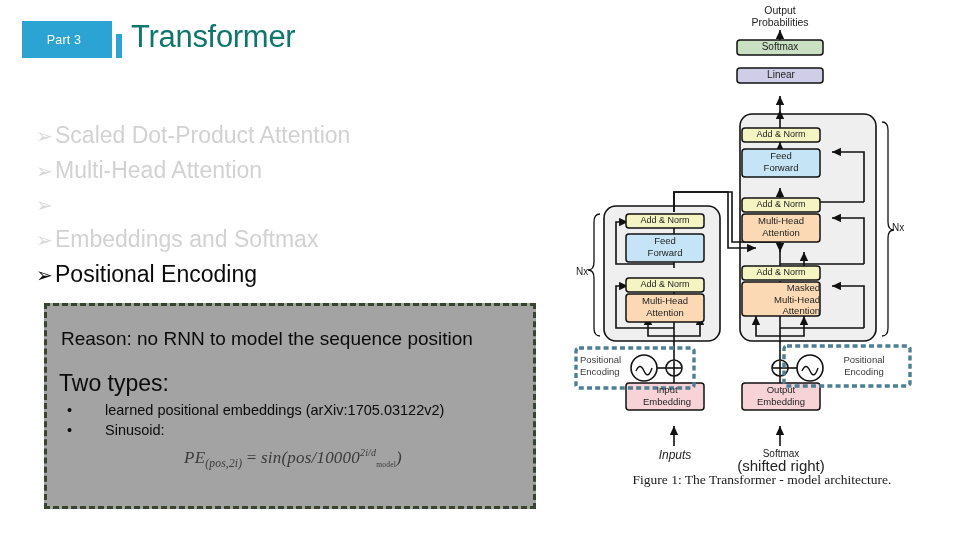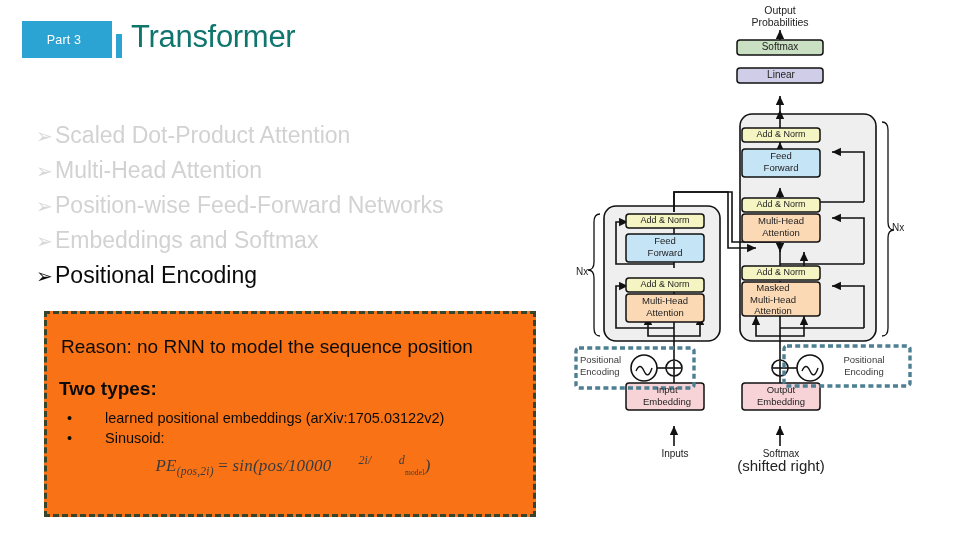--- a/index.html
+++ b/index.html
@@ -45,32 +45,32 @@
   .outline-row .chev{
     width:19px;display:inline-block;font-size:20px;line-height:34px;
   }
   .outline-row.dim{color:#d2d2d2;}
   .outline-row.dim .chev{color:#d8d8d8;}
   .outline-row.active{color:#0b0b0b;}
   .outline-row.active .chev{color:#0b0b0b;}
 
   
   #reason-box{
-    position:absolute;left:44px;top:311px;width:492px;height:206px;
+    position:absolute;left:44px;top:303px;width:492px;height:206px;
     border:3px dashed #37452c;
     box-sizing:border-box;
-    background:#f97316;
+    background:#a3a3a3;
   }
   #reason-line{
     position:absolute;left:14px;top:22px;
     font-size:19px;color:#0b0b0b;white-space:nowrap;
   }
   #twotypes-line{
     position:absolute;left:12px;top:64px;
-    font-size:19px;color:#0b0b0b;white-space:nowrap;font-weight:bold;
+    font-size:23px;color:#0b0b0b;white-space:nowrap;
   }
   .sub-bullet{
     position:absolute;left:20px;
     font-size:14.5px;color:#0b0b0b;white-space:nowrap;
     display:flex;
   }
   .sub-bullet .dot{width:38px;display:inline-block;}
   #sub-0{top:96px;}
   #sub-1{top:116px;}
 
@@ -78,21 +78,21 @@
   #formulas{
     position:absolute;left:0px;top:134px;width:492px;
     text-align:center;
     font-family:"Liberation Serif", serif;
     color:#3b3b3b;
   }
   .formula{
     font-size:17px;line-height:25px;font-style:italic;
     white-space:nowrap;letter-spacing:.2px;
   }
-  .formula .up{font-size:12px;vertical-align:super;font-style:italic;margin-left:27px;}
+  .formula .up{font-size:10px;vertical-align:super;font-style:italic;}
   .formula .sub{font-size:11.5px;vertical-align:sub;font-style:italic;}
   .formula .subsub{font-size:7.5px;vertical-align:sub;font-style:normal;}
   .formula .rom{font-style:normal;}
 
   
   #diagram{
     position:absolute;left:556px;top:16px;width:404px;height:510px;
   }
   #diagram svg{display:block;}
   #fig-caption{
@@ -119,21 +119,20 @@
   <div class="outline-row dim">
     <span class="chev">➢</span>
     <span>Scaled Dot-Product Attention</span>
   </div>
   <div class="outline-row dim">
     <span class="chev">➢</span>
     <span>Multi-Head Attention</span>
   </div>
   <div class="outline-row dim">
     <span class="chev">➢</span>
-    <span>Position-wise Feed-Forward Networks</span>
   </div>
   <div class="outline-row dim">
     <span class="chev">➢</span>
     <span>Embeddings and Softmax</span>
   </div>
   <div class="outline-row active">
     <span class="chev">➢</span>
     <span>Positional Encoding</span>
   </div>
 </div>
@@ -285,21 +284,21 @@
   <div style="position:absolute;left:186px;top:134px;width:78px;text-align:center;font-size:9.5px;line-height:12px;">
     <div>Feed</div>
     <div>Forward</div>
   </div>
   <div style="position:absolute;left:186px;top:183px;width:78px;text-align:center;font-size:9px;">Add &amp; Norm</div>
   <div style="position:absolute;left:186px;top:199px;width:78px;text-align:center;font-size:9.5px;line-height:12px;">
     <div>Multi-Head</div>
     <div>Attention</div>
   </div>
   <div style="position:absolute;left:186px;top:251px;width:78px;text-align:center;font-size:9px;">Add &amp; Norm</div>
-  <div style="position:absolute;left:178px;top:266px;width:78px;text-align:center;font-size:9.5px;line-height:11.5px;">
+  <div style="position:absolute;left:186px;top:266px;width:78px;text-align:right;font-size:9.5px;line-height:11.5px;">
     <div>Masked</div>
     <div>Multi-Head</div>
     <div>Attention</div>
   </div>
   <div style="position:absolute;left:262px;top:338px;width:92px;text-align:center;font-size:9.5px;line-height:12px;color:#3a3a3a;">
     <div>Positional</div>
     <div>Encoding</div>
   </div>
   <div style="position:absolute;left:186px;top:368px;width:78px;text-align:center;font-size:9.5px;line-height:12px;">
     <div>Output</div>
@@ -322,17 +321,18 @@
     <div>Attention</div>
   </div>
   <div style="position:absolute;left:24px;top:338px;width:72px;text-align:left;font-size:9.5px;line-height:12px;color:#3a3a3a;">
     <div>Positional</div>
     <div>Encoding</div>
   </div>
   <div style="position:absolute;left:70px;top:368px;width:82px;text-align:center;font-size:9.5px;line-height:12px;">
     <div>Input</div>
     <div>Embedding</div>
   </div>
-  <div style="position:absolute;left:70px;top:432px;width:98px;text-align:center;font-size:10px;">Inputs</div>
+  <div style="position:absolute;left:70px;top:432px;width:98px;text-align:center;font-size:12px;font-style:italic;">Inputs</div>
   <div style="position:absolute;left:20px;top:250px;font-size:10px;">Nx</div>
 </div>
 
+<div id="fig-caption">Figure 1: The Transformer - model architecture.</div>
 </div>
 
 </body></html>

